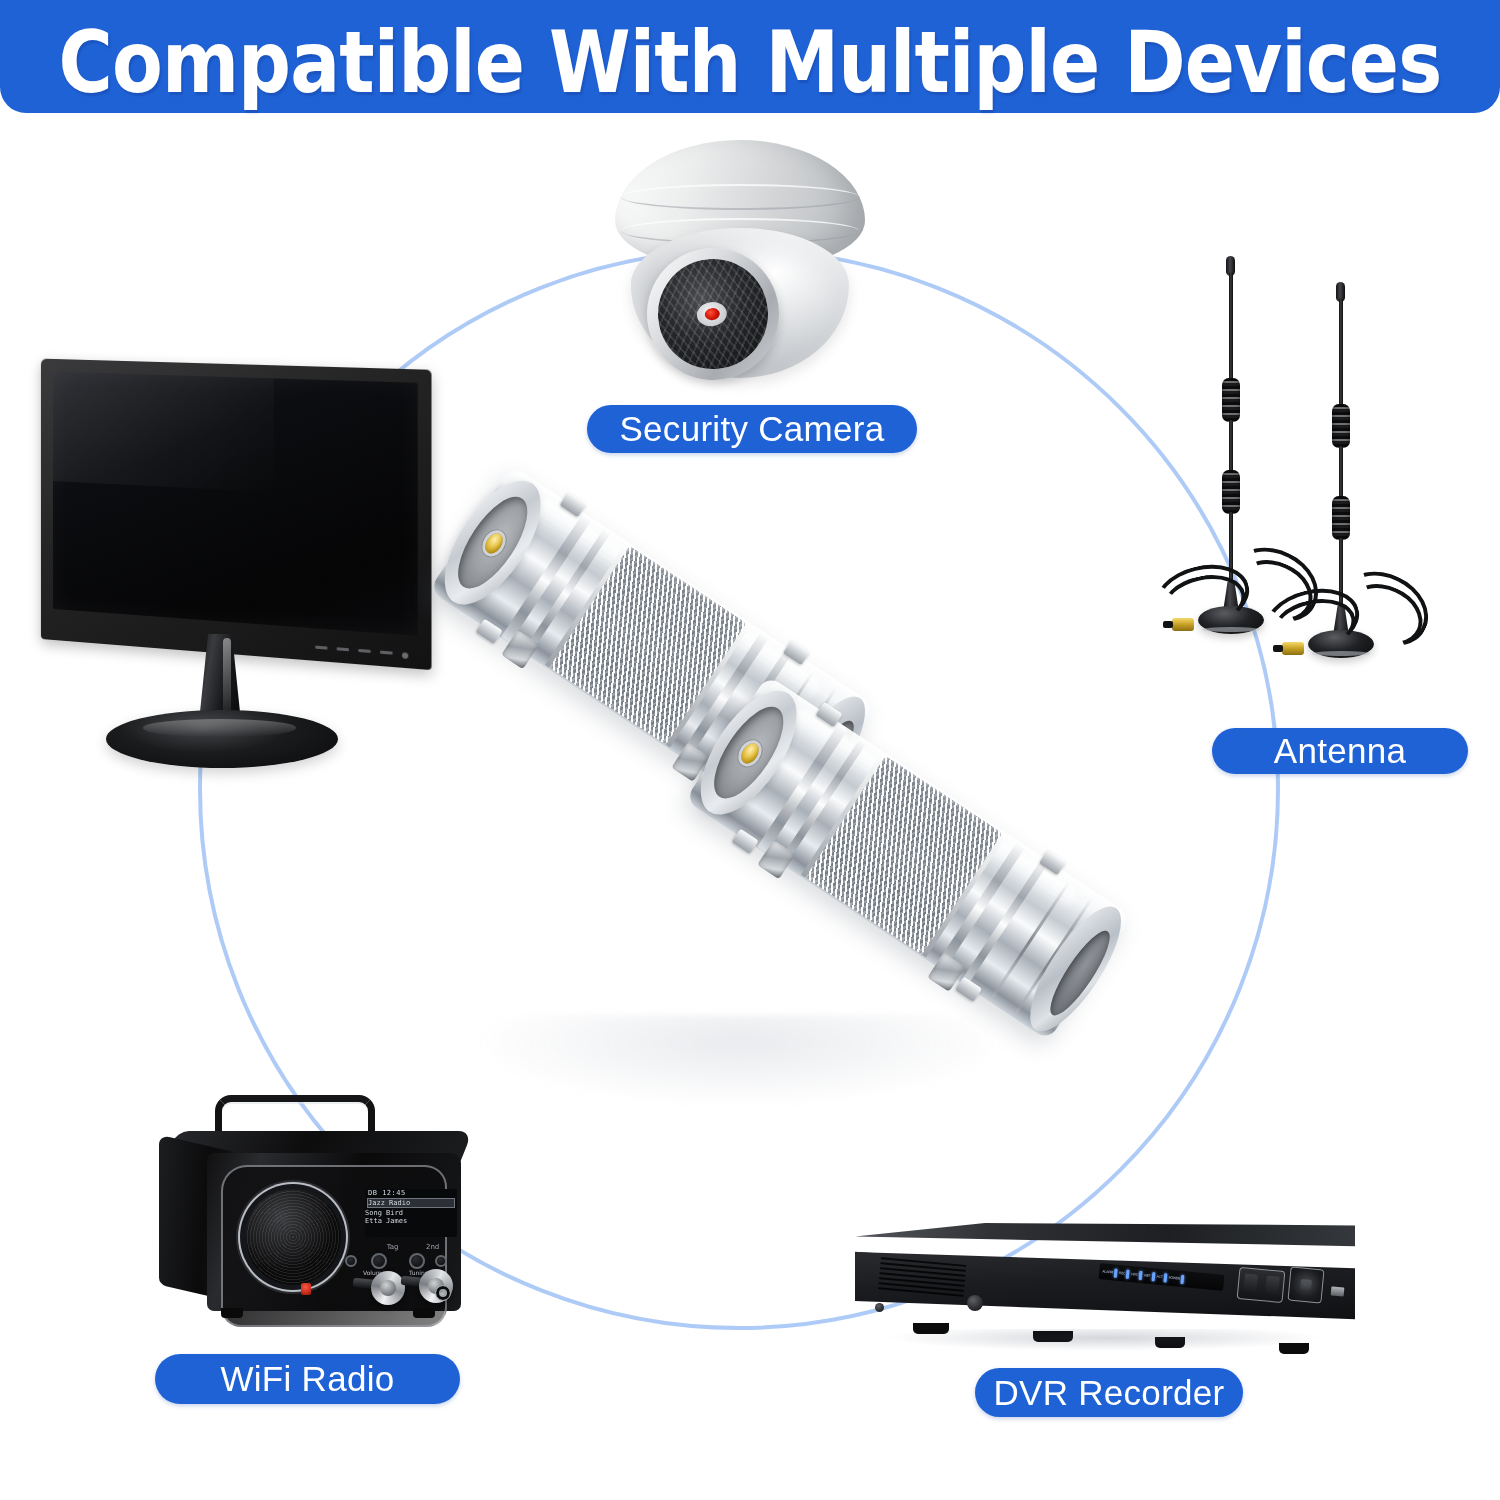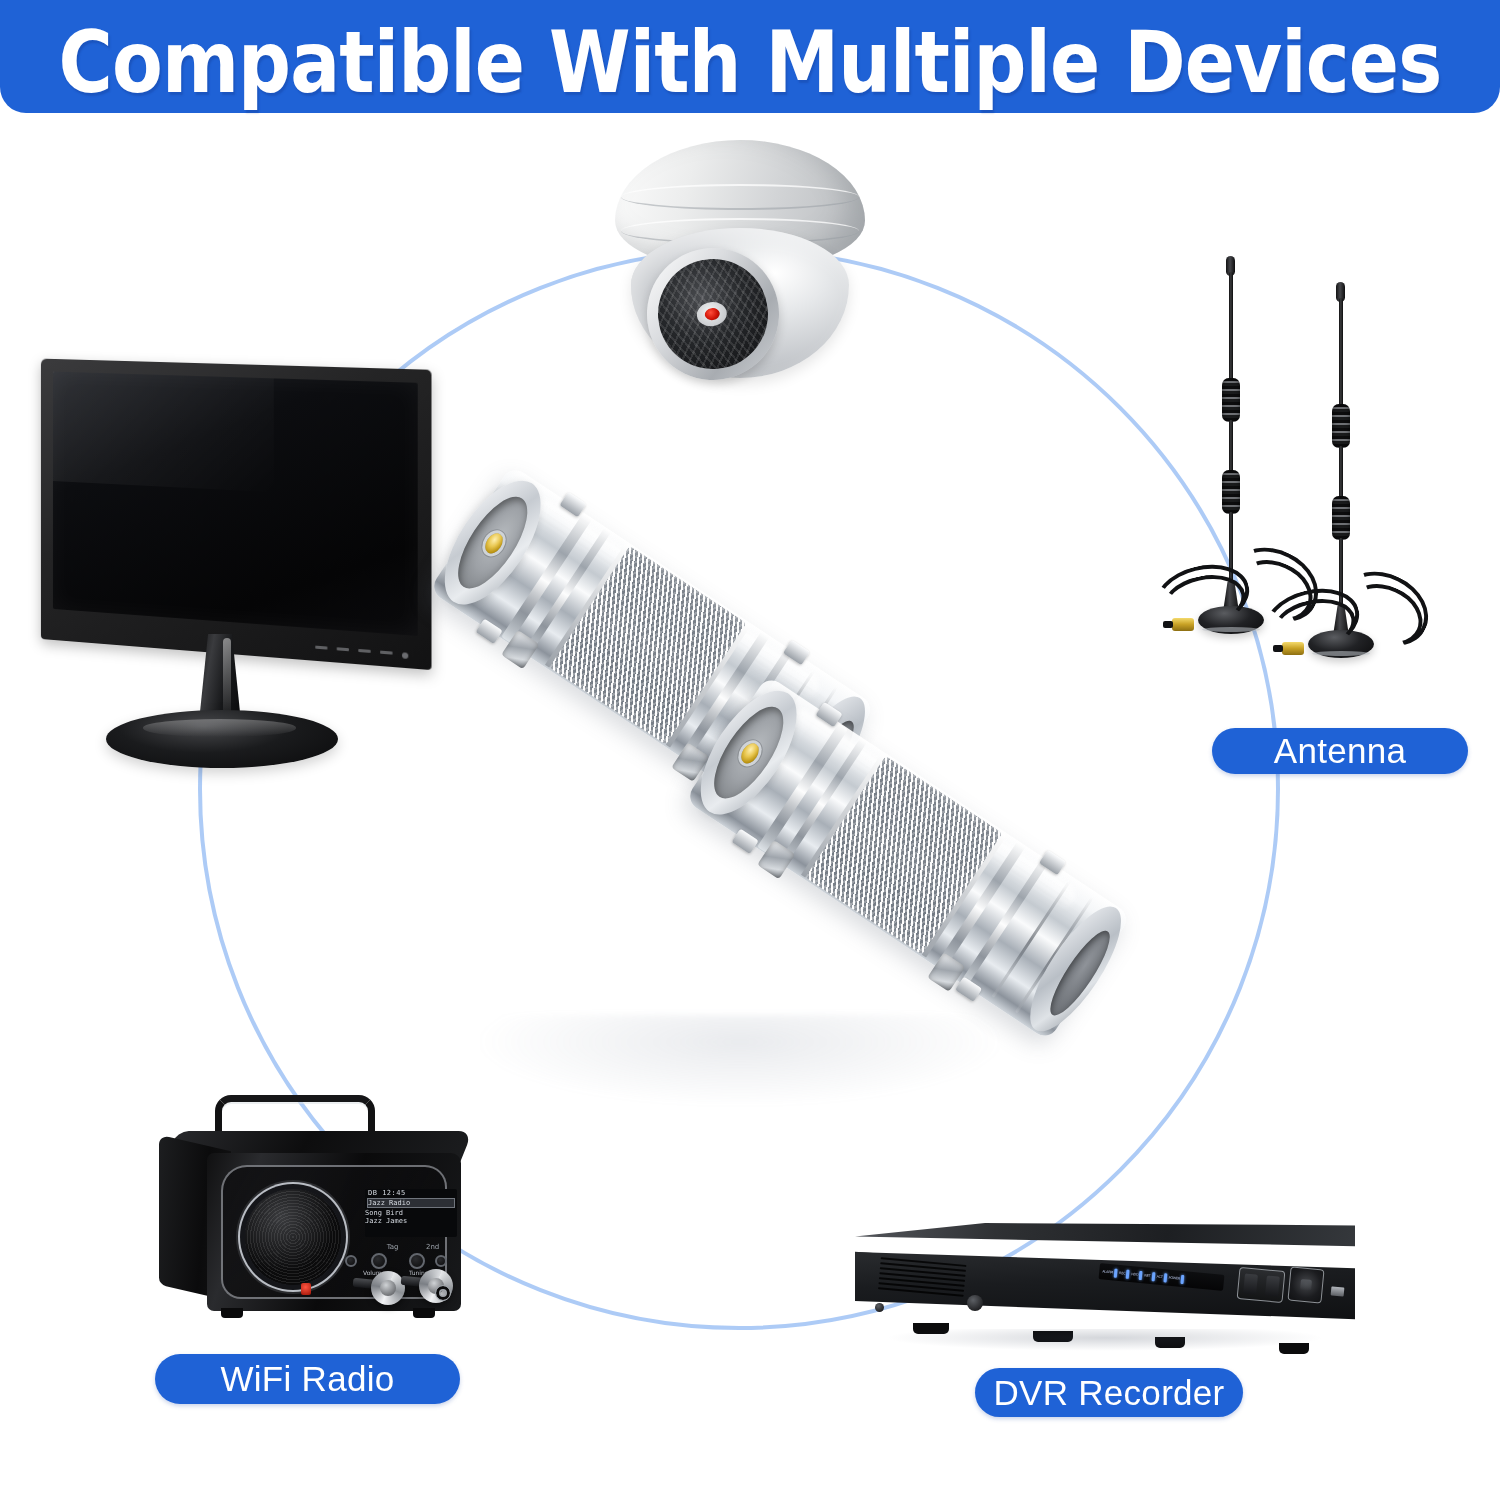--- a/index.html
+++ b/index.html
@@ -201,21 +201,21 @@
     background:linear-gradient(95deg,#1d1e20 0%,#0b0b0c 60%,#141415 100%);
     border-radius:10px 0 0 7px;
     transform:skewY(13deg);
   }
   .rad-body {
     position:absolute; left:62px; top:58px; width:254px; height:158px;
     background:linear-gradient(108deg,#101011 0%,#2a2b2e 18%,#0a0a0b 52%,#18191b 100%);
     border-radius:7px 10px 7px 7px;
   }
   .rad-panel {
-    position:absolute; left:14px; top:12px; width:226px; height:134px;
+    position:absolute; left:14px; top:12px; width:226px; height:162px;
     border:2px solid rgba(205,210,218,0.5);
     border-radius:26px 22px 20px 20px;
     background:linear-gradient(120deg,#121214,#07070880);
     padding-left:20px;
   }
   .rad-speaker {
     position:absolute; left:22px; top:22px; width:96px; height:96px; border-radius:50%;
     background:
       repeating-radial-gradient(circle at 50% 50%, rgba(255,255,255,0.09) 0 1px, rgba(0,0,0,0) 1px 3px),
       radial-gradient(circle at 38% 30%, #3a3b3e 0%, #14151700 60%),
@@ -495,21 +495,21 @@
       <div class="rad-panel">
         <div class="rad-speaker"></div>
 
         <div class="rad-lcd">
           <div class="ln status">
             <span>DB</span>
             <span>12:45</span>
           </div>
           <div class="ln hl">Jazz Radio</div>
           <div class="ln">Song Bird</div>
-          <div class="ln">Jazz James</div>
+          <div class="ln">Etta James</div>
         </div>
 
         <div class="rad-lblrow">
           <span>Tag</span>
           <span>2nd</span>
         </div>
 
         <div class="rad-sbtn" style="left:148px; top:86px; width:16px; height:16px;"></div>
         <div class="rad-sbtn" style="left:186px; top:86px; width:16px; height:16px;"></div>
         <div class="rad-sbtn" style="left:122px; top:88px; width:12px; height:12px;"></div>
@@ -639,17 +639,18 @@
       <div class="b-mouth">
         <div class="b-mouth-in">
           <div class="b-pin"></div>
         </div>
       </div>
     </div>
 
     <div class="bnc-refl"></div>
   </div>
 
+  <div class="badge" id="badge-security">Security Camera</div>
   <div class="badge" id="badge-antenna">Antenna</div>
   <div class="badge" id="badge-wifi">WiFi Radio</div>
   <div class="badge" id="badge-dvr">DVR Recorder</div>
 
 </div>
 
 </body></html>

